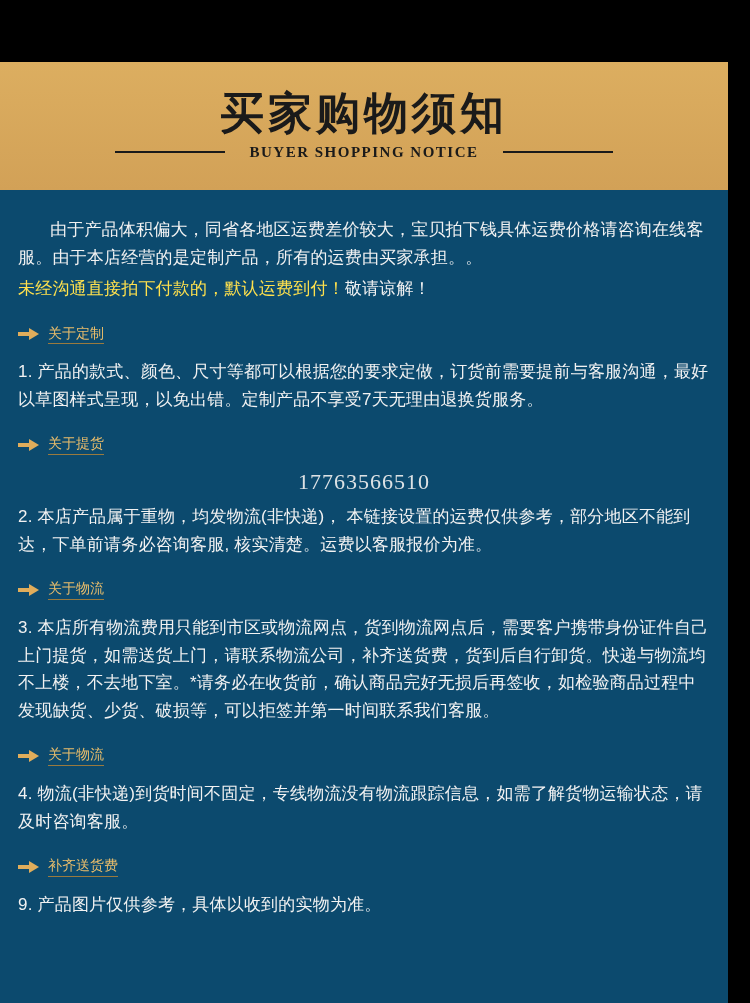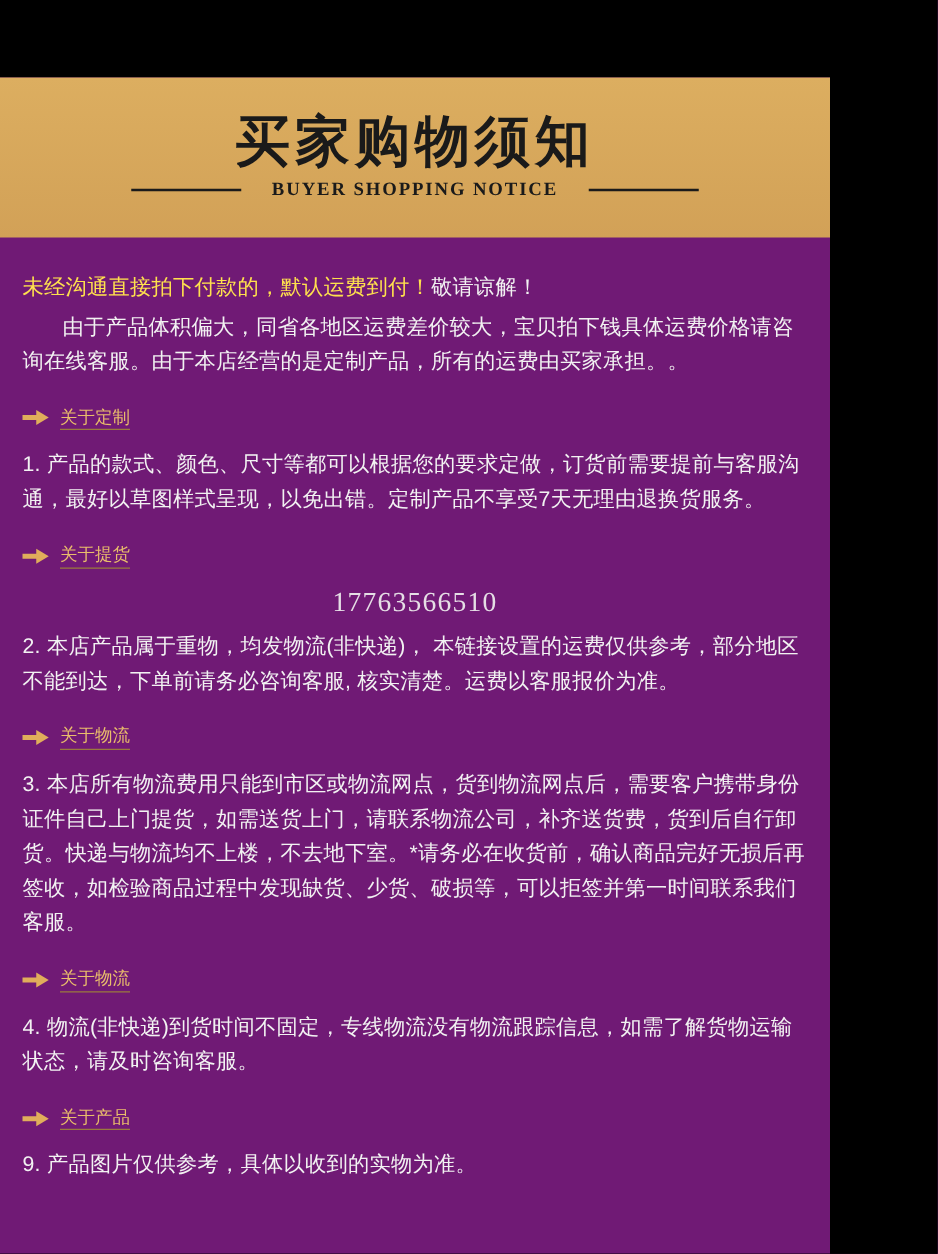--- a/index.html
+++ b/index.html
@@ -9,23 +9,23 @@
   }
   body {
     width: 750px;
     height: 1003px;
     overflow: hidden;
     font-family: "Liberation Sans", sans-serif;
     color: #ffffff;
   }
   .page {
     position: relative;
-    width: 664px;
+    width: 728px;
     height: 1003px;
-    background: #701a75;
+    background: #0c4a6e;
   }
   .top-black {
     height: 62px;
     background: #000000;
   }
   
   .banner {
     position: relative;
     height: 128px;
     background: #d7a95c;
@@ -147,22 +147,22 @@
     <div class="banner-title">买家购物须知</div>
     <div class="banner-sub-wrap">
       <div class="rule left"></div>
       <div class="banner-sub">BUYER SHOPPING NOTICE</div>
       <div class="rule right"></div>
     </div>
   </div>
 
   <div class="content">
 
+    <p class="para indent">由于产品体积偏大，同省各地区运费差价较大，宝贝拍下钱具体运费价格请咨询在线客服。由于本店经营的是定制产品，所有的运费由买家承担。。</p>
     <p class="para"><span class="highlight">未经沟通直接拍下付款的，默认运费到付！</span><span>敬请谅解！</span></p>
-    <p class="para indent">由于产品体积偏大，同省各地区运费差价较大，宝贝拍下钱具体运费价格请咨询在线客服。由于本店经营的是定制产品，所有的运费由买家承担。。</p>
 
     <div class="block">
       <div class="section-head">
         <span class="arrow-icon"></span>
         <span class="section-title">关于定制</span>
       </div>
       <p class="para">1. 产品的款式、颜色、尺寸等都可以根据您的要求定做，订货前需要提前与客服沟通，最好以草图样式呈现，以免出错。定制产品不享受7天无理由退换货服务。</p>
     </div>
 
     <div class="block">
@@ -186,19 +186,19 @@
       <div class="section-head">
         <span class="arrow-icon"></span>
         <span class="section-title">关于物流</span>
       </div>
       <p class="para">4. 物流(非快递)到货时间不固定，专线物流没有物流跟踪信息，如需了解货物运输状态，请及时咨询客服。</p>
     </div>
 
     <div class="block">
       <div class="section-head">
         <span class="arrow-icon"></span>
-        <span class="section-title">关于产品</span>
+        <span class="section-title">补齐送货费</span>
       </div>
       <p class="para">9. 产品图片仅供参考，具体以收到的实物为准。</p>
     </div>
 
   </div>
 </div>
 
 </body></html>

